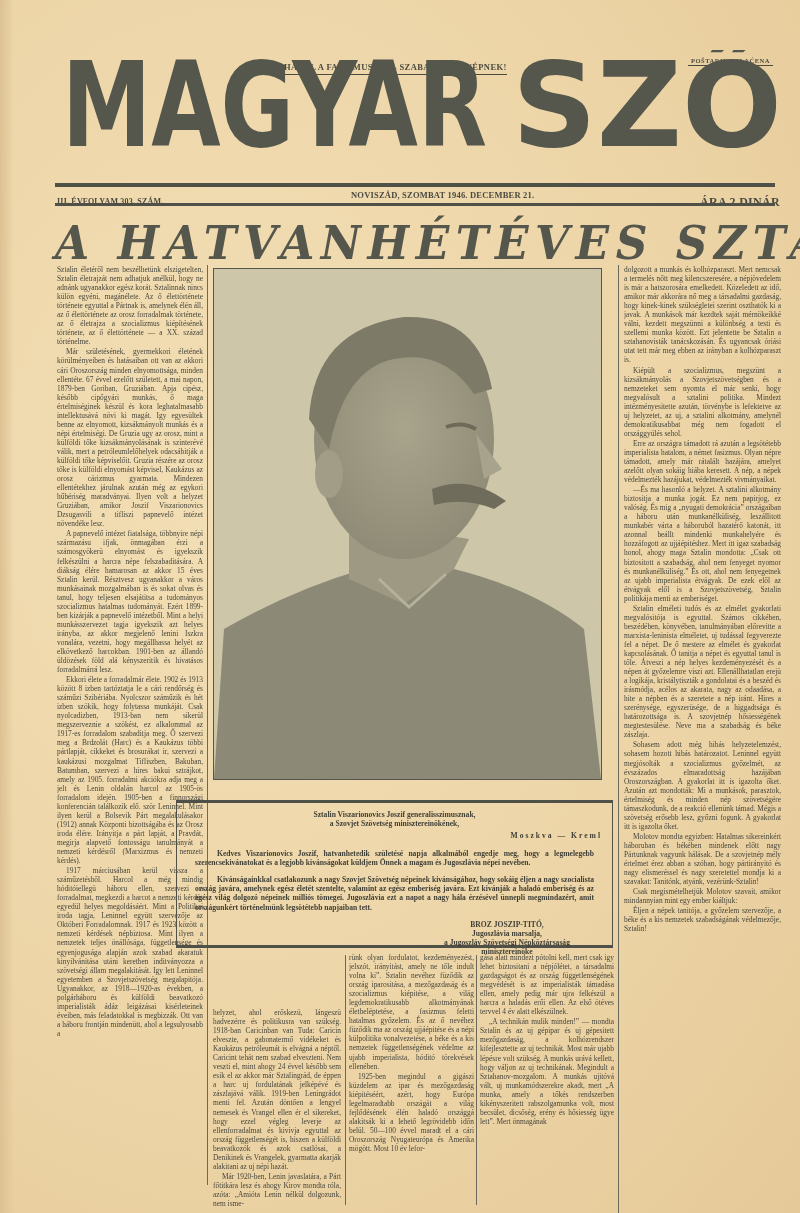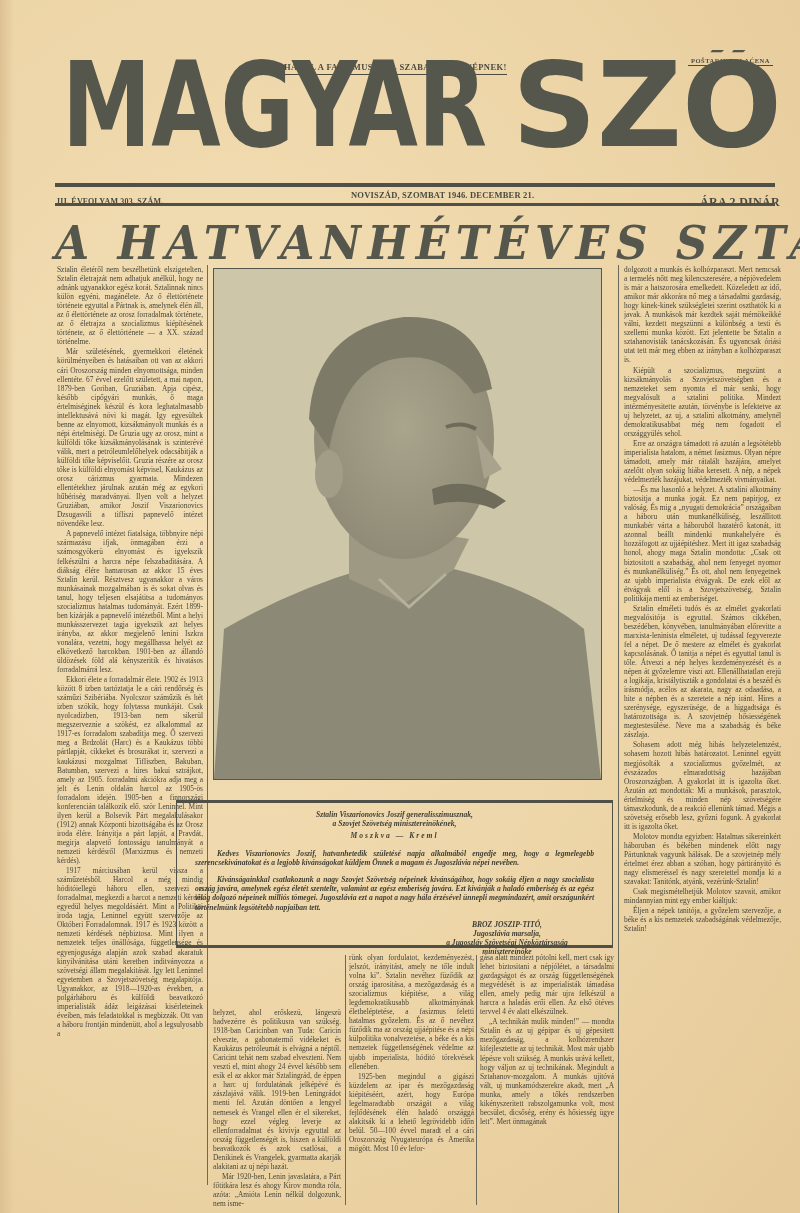--- a/index.html
+++ b/index.html
@@ -48,23 +48,23 @@
       repeating-linear-gradient(0deg, rgba(120,120,100,0.07) 0 1px, transparent 1px 3px),
       repeating-linear-gradient(90deg, rgba(120,120,100,0.06) 0 1px, transparent 1px 3px);
     overflow: hidden; }
   .photo svg { width: 100%; height: 100%; }
 
   
   .telegram { position: absolute; left: 176px; top: 800px; width: 437px; height: 148px;
     border-top: 3px solid #4f5048; border-bottom: 3px solid #4f5048;
     border-left: 1px solid #4f5048; border-right: 1px solid #4f5048;
     box-sizing: border-box; padding: 7px 10px 4px 10px;
-    font-size: 7.6px; line-height: 9.2px; color: #3f3f36; font-weight: bold; font-style: italic; }
+    font-size: 7.6px; line-height: 9.2px; color: #3f3f36; font-weight: bold; }
   .telegram .addr { text-align: center; font-weight: bold; }
-  .telegram .loc { text-align: center; letter-spacing: 2px; margin: 3px 0 3px 0; }
+  .telegram .loc { text-align: right; letter-spacing: 2px; margin: 3px 0 3px 0; }
   .telegram p { margin: 8px; text-indent: 22px; text-align: justify; font-weight: bold; }
   .telegram .sig { text-align: right; padding-right: 10px; margin-top: 2px; }
   .telegram .sig div { text-align: center; width: 170px; margin-left: auto; }
 </style>
 </head>
 <body>
 
 <div class="page">
   <div class="left-fold"></div>
 

